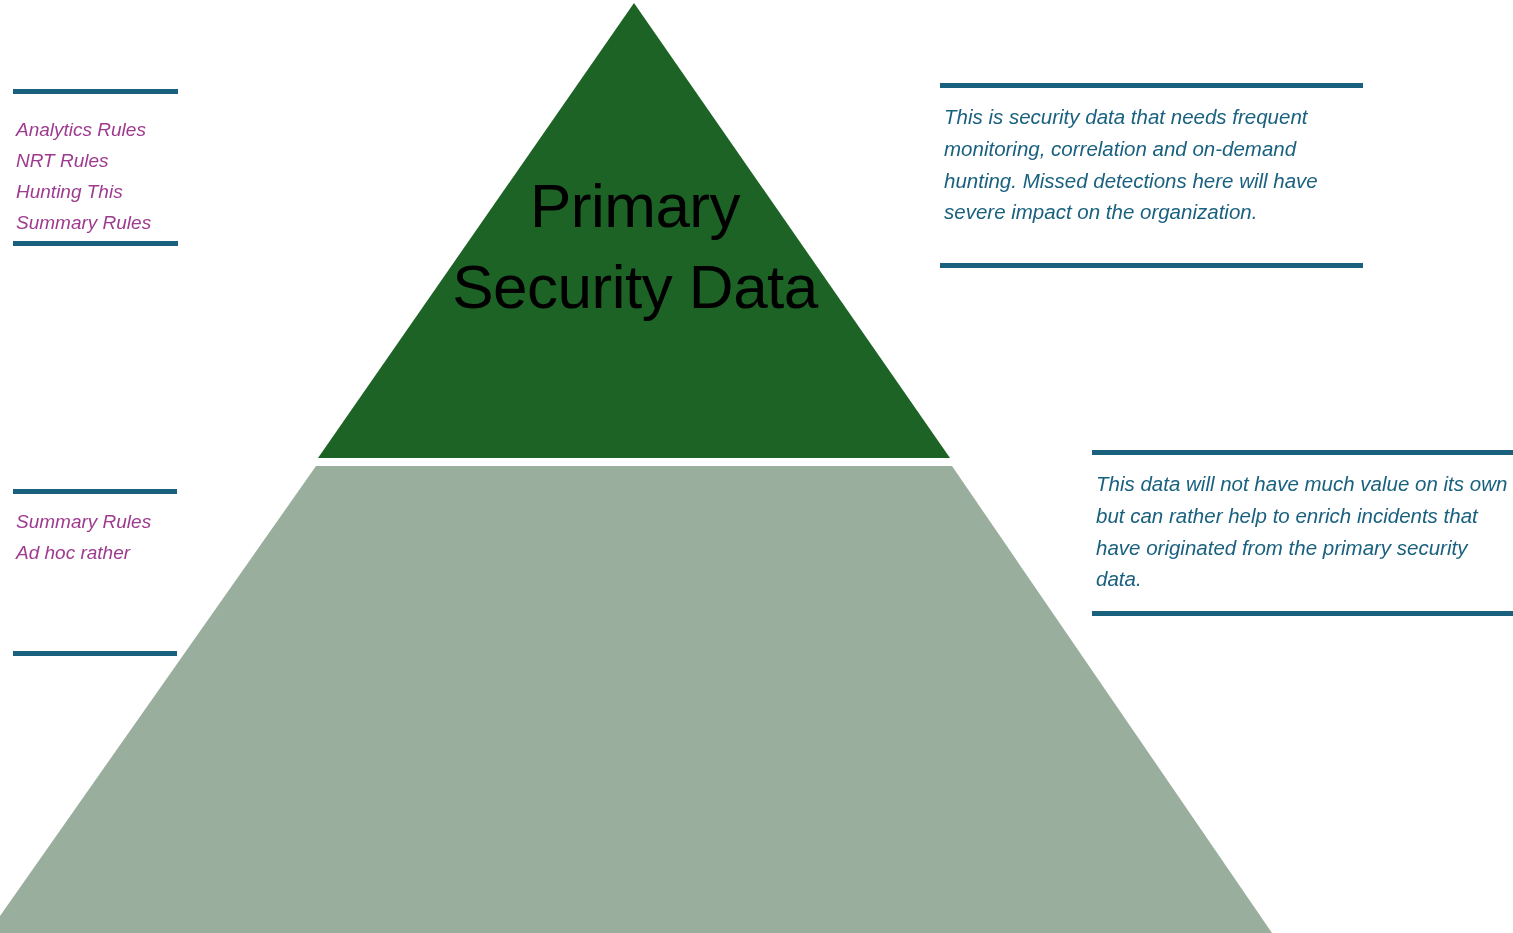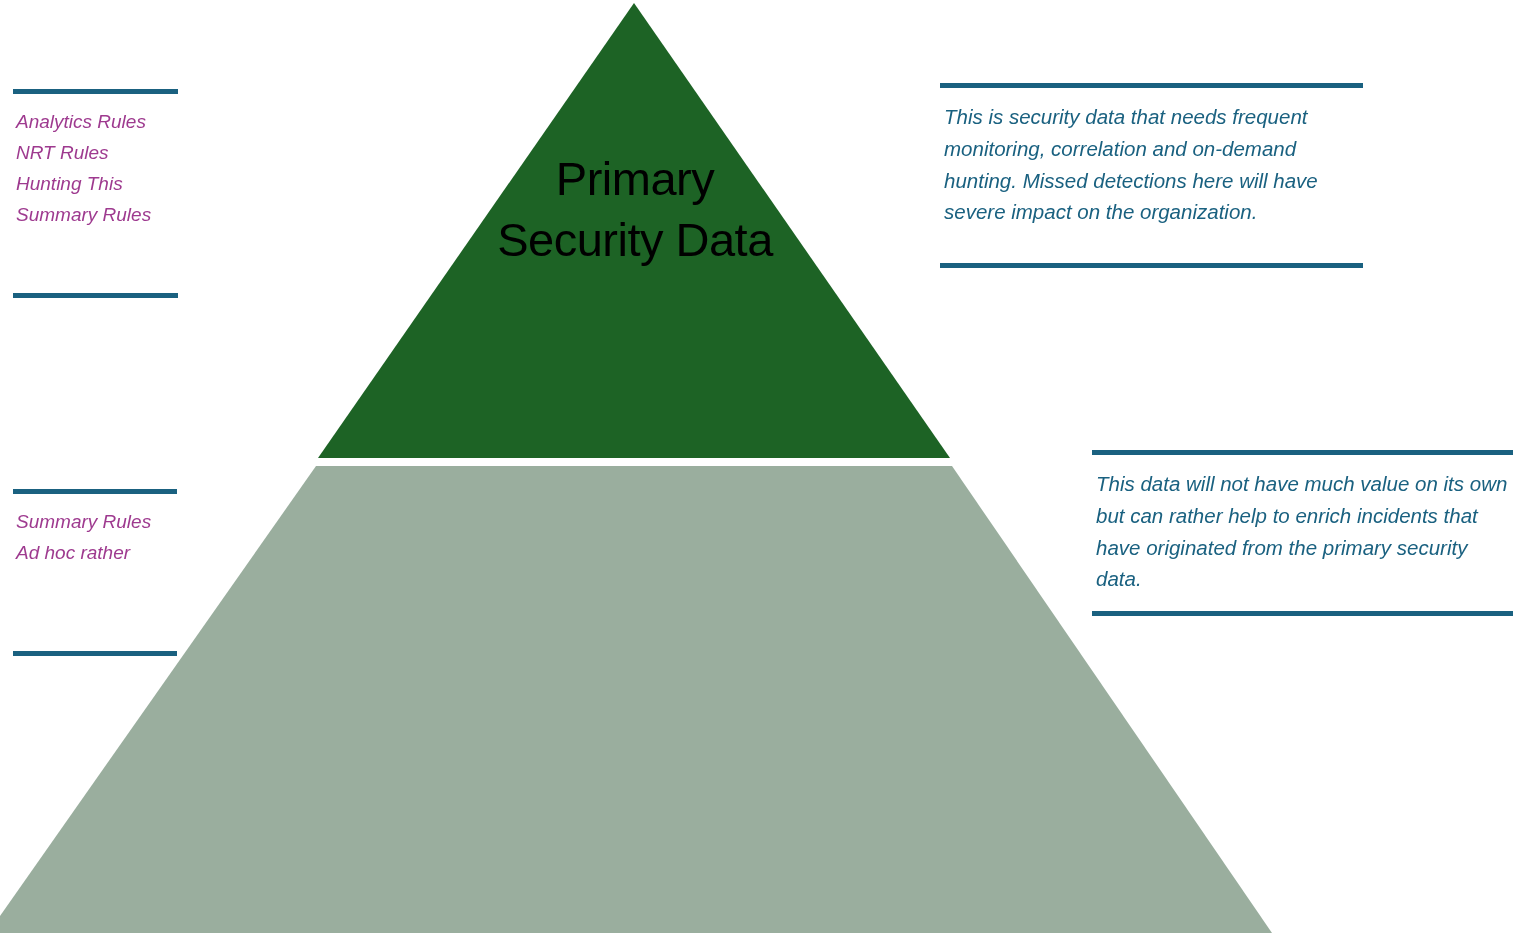--- a/index.html
+++ b/index.html
@@ -33,23 +33,23 @@
     font-family: "Liberation Sans", sans-serif;
     font-weight: 400;
     text-align: center;
     white-space: pre-line;
     line-height: 1.30;
     letter-spacing: -0.5px;
   }
 
   #primary-label {
     left: 350px;
-    top: 148px;
+    top: 166px;
     width: 570px;
-    font-size: 47px;
+    font-size: 62px;
   }
 
   #secondary-label {
     left: 320px;
     top: 655px;
     width: 630px;
     font-size: 54px;
   }
 
   
@@ -86,21 +86,21 @@
     line-height: 1.55;
     color: #1a6180;
     font-weight: 400;
   }
 
   #anno-top-left   { left: 13px;  top: 89px;  width: 165px; }
   #anno-bottom-left{ left: 13px;  top: 489px; width: 164px; }
   #anno-top-right  { left: 940px; top: 83px;  width: 423px; }
   #anno-bottom-right{ left: 1092px; top: 450px; width: 424px; }
 
-  #anno-top-left .body    { height: 199px; box-sizing: border-box; }
+  #anno-top-left .body    { height: 139px; box-sizing: border-box; margin-top: 8px; }
   #anno-bottom-left .body { height: 157px; box-sizing: border-box; }
   #anno-top-right .body   { height: 175px; box-sizing: border-box; padding-left: 4px;}
   #anno-bottom-right .body{ height: 156px; box-sizing: border-box; padding-left: 4px;}
 </style>
 </head>
 <body>
 
 <div id="canvas">
 
   <svg id="pyramid" viewBox="0 0 1513 933" aria-hidden="true">

